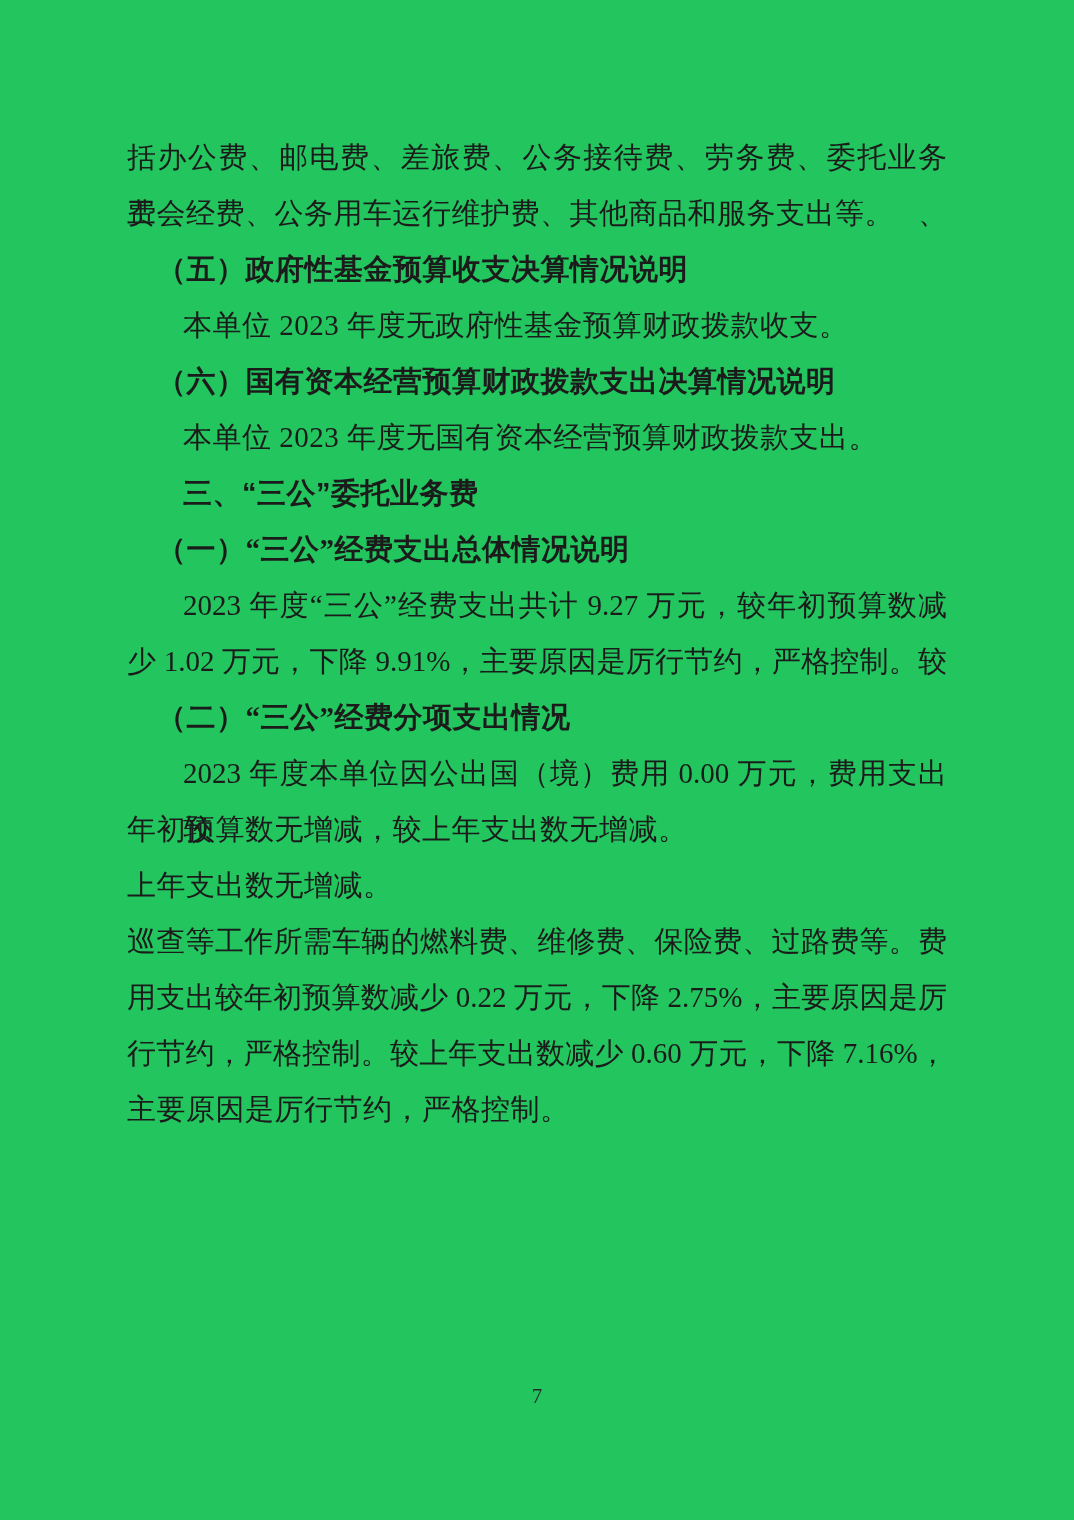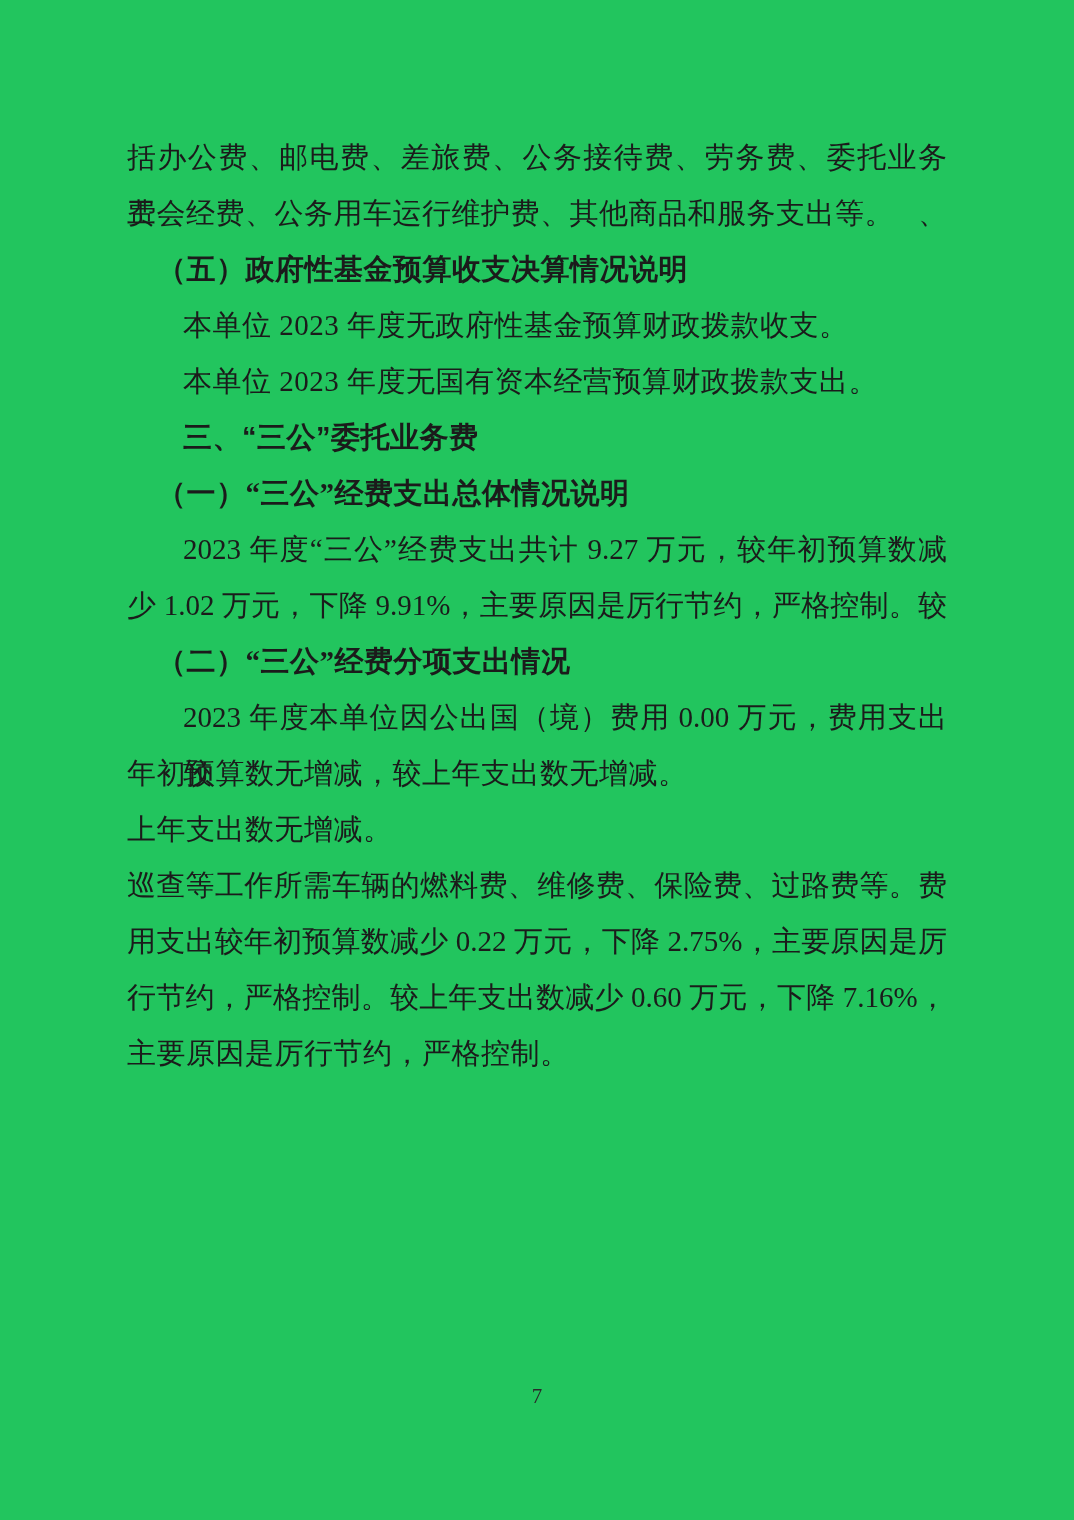--- a/index.html
+++ b/index.html
@@ -63,20 +63,21 @@
 </style>
 </head>
 <body>
 
 <div class="page">
   <div class="content">
       <div class="line body justify">括办公费、邮电费、差旅费、公务接待费、劳务费、委托业务费、</div>
       <div class="line body">工会经费、公务用车运行维护费、其他商品和服务支出等。</div>
       <div class="line heading-kai indent">（五）政府性基金预算收支决算情况说明</div>
       <div class="line body indent">本单位 2023 年度无政府性基金预算财政拨款收支。</div>
+      <div class="line heading-kai indent">（六）国有资本经营预算财政拨款支出决算情况说明</div>
       <div class="line body indent">本单位 2023 年度无国有资本经营预算财政拨款支出。</div>
       <div class="line heading-hei indent">三、“三公”委托业务费</div>
       <div class="line heading-kai indent">（一）“三公”经费支出总体情况说明</div>
       <div class="line body indent justify">2023 年度“三公”经费支出共计 9.27 万元，较年初预算数减</div>
       <div class="line body justify">少 1.02 万元，下降 9.91%，主要原因是厉行节约，严格控制。较</div>
       <div class="line heading-kai indent">（二）“三公”经费分项支出情况</div>
       <div class="line body indent justify">2023 年度本单位因公出国（境）费用 0.00 万元，费用支出较</div>
       <div class="line body">年初预算数无增减，较上年支出数无增减。</div>
       <div class="line body">上年支出数无增减。</div>
       <div class="line body justify">巡查等工作所需车辆的燃料费、维修费、保险费、过路费等。费</div>

